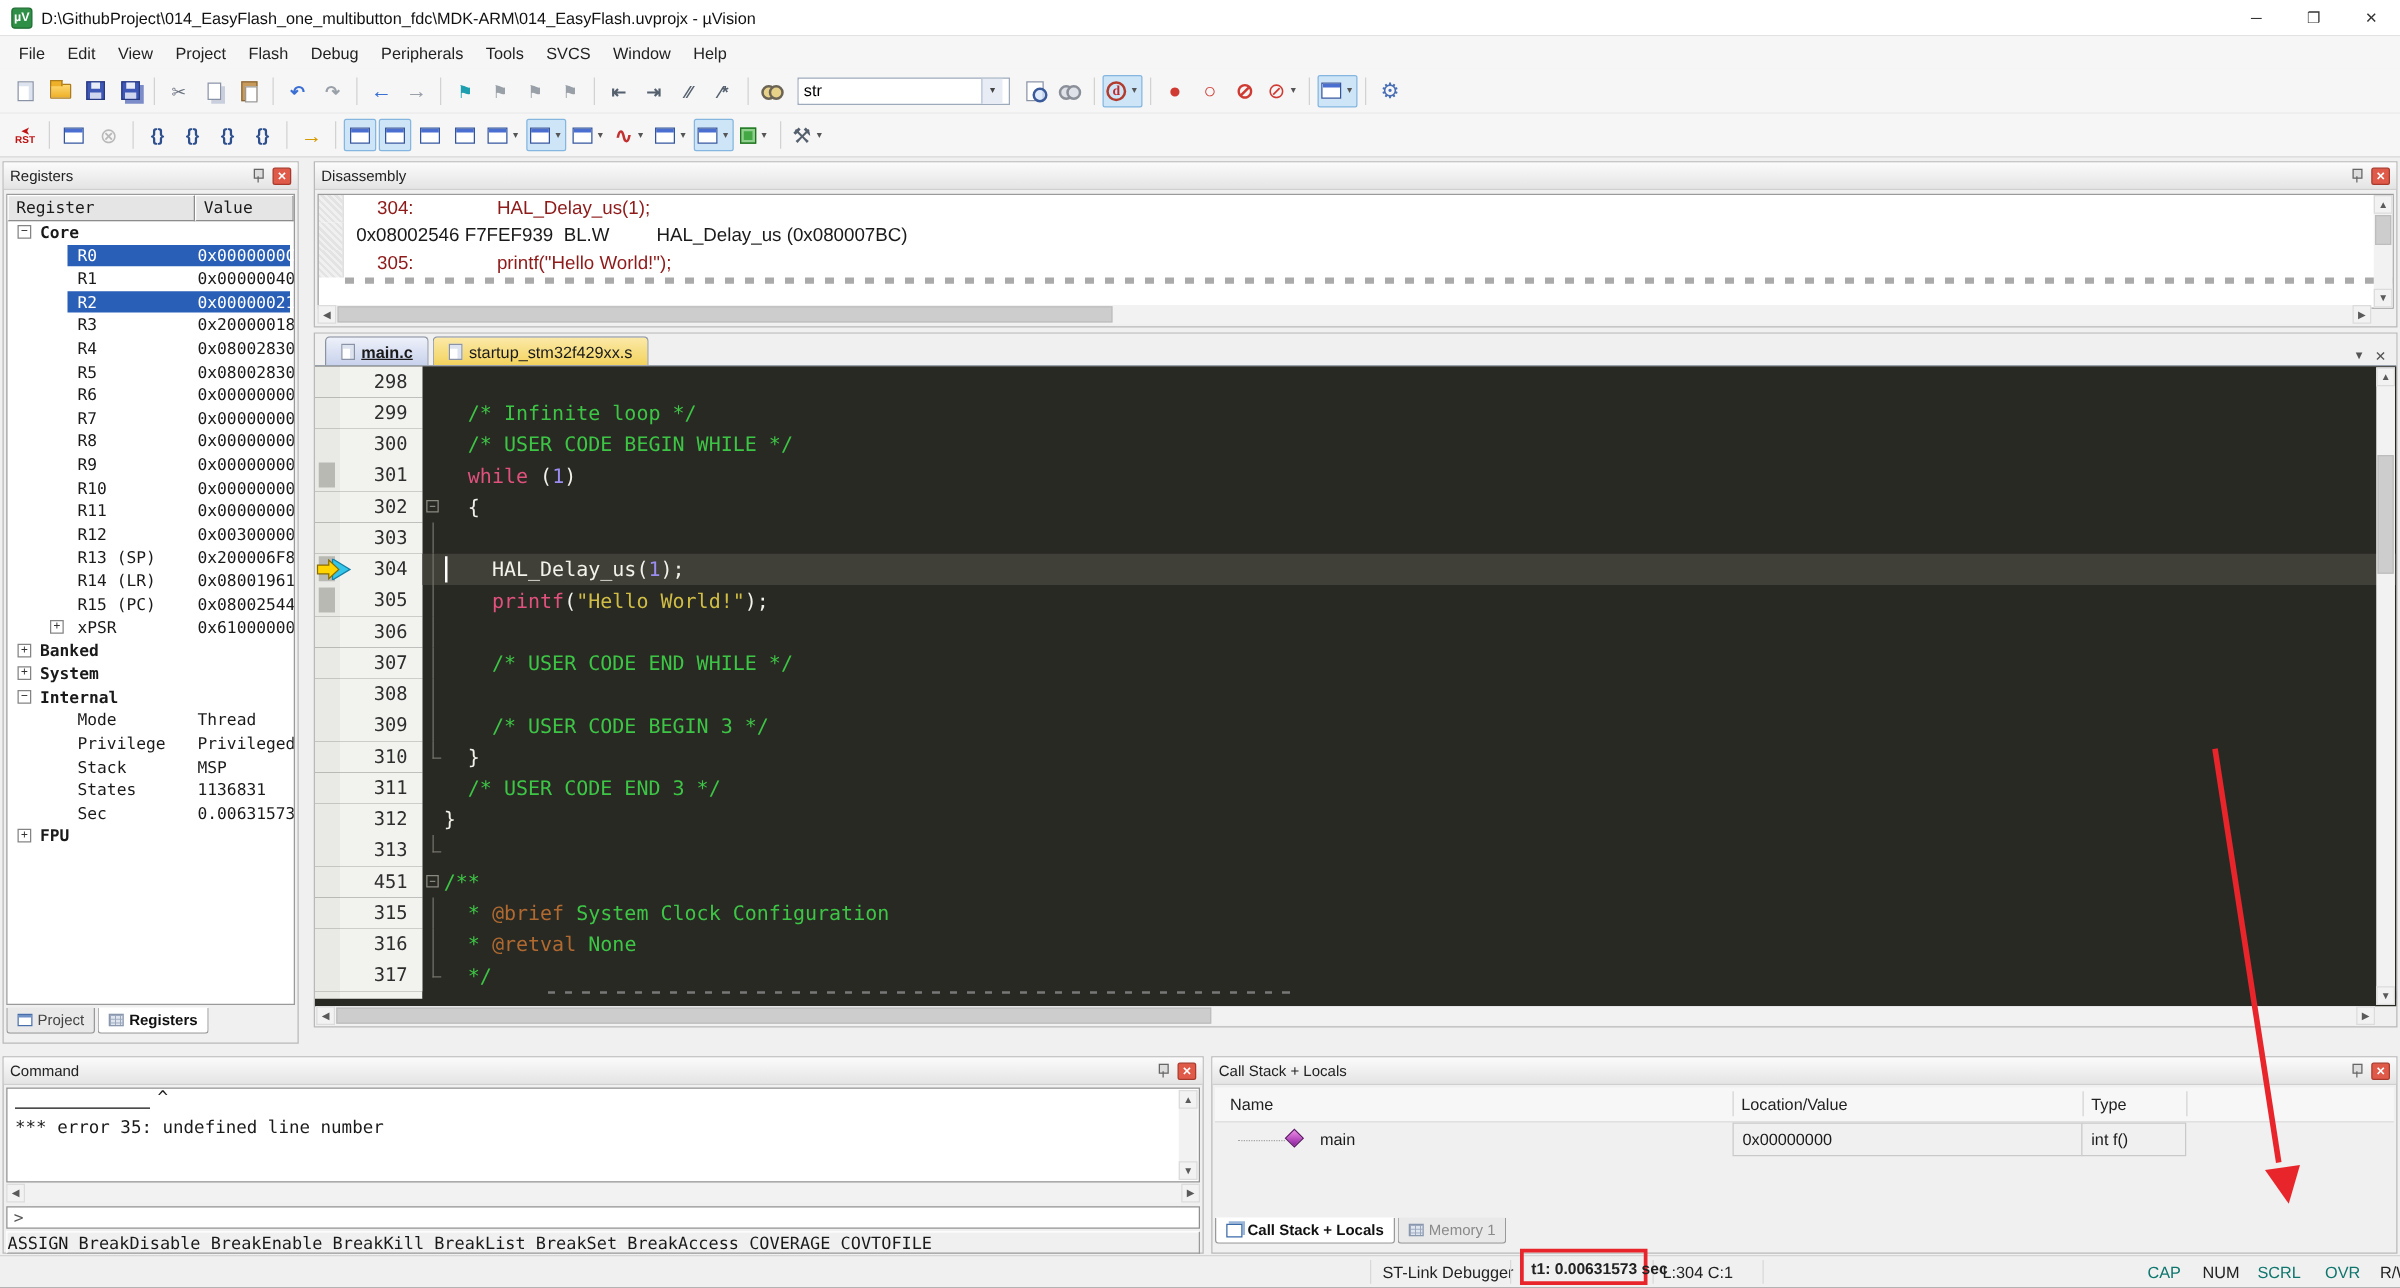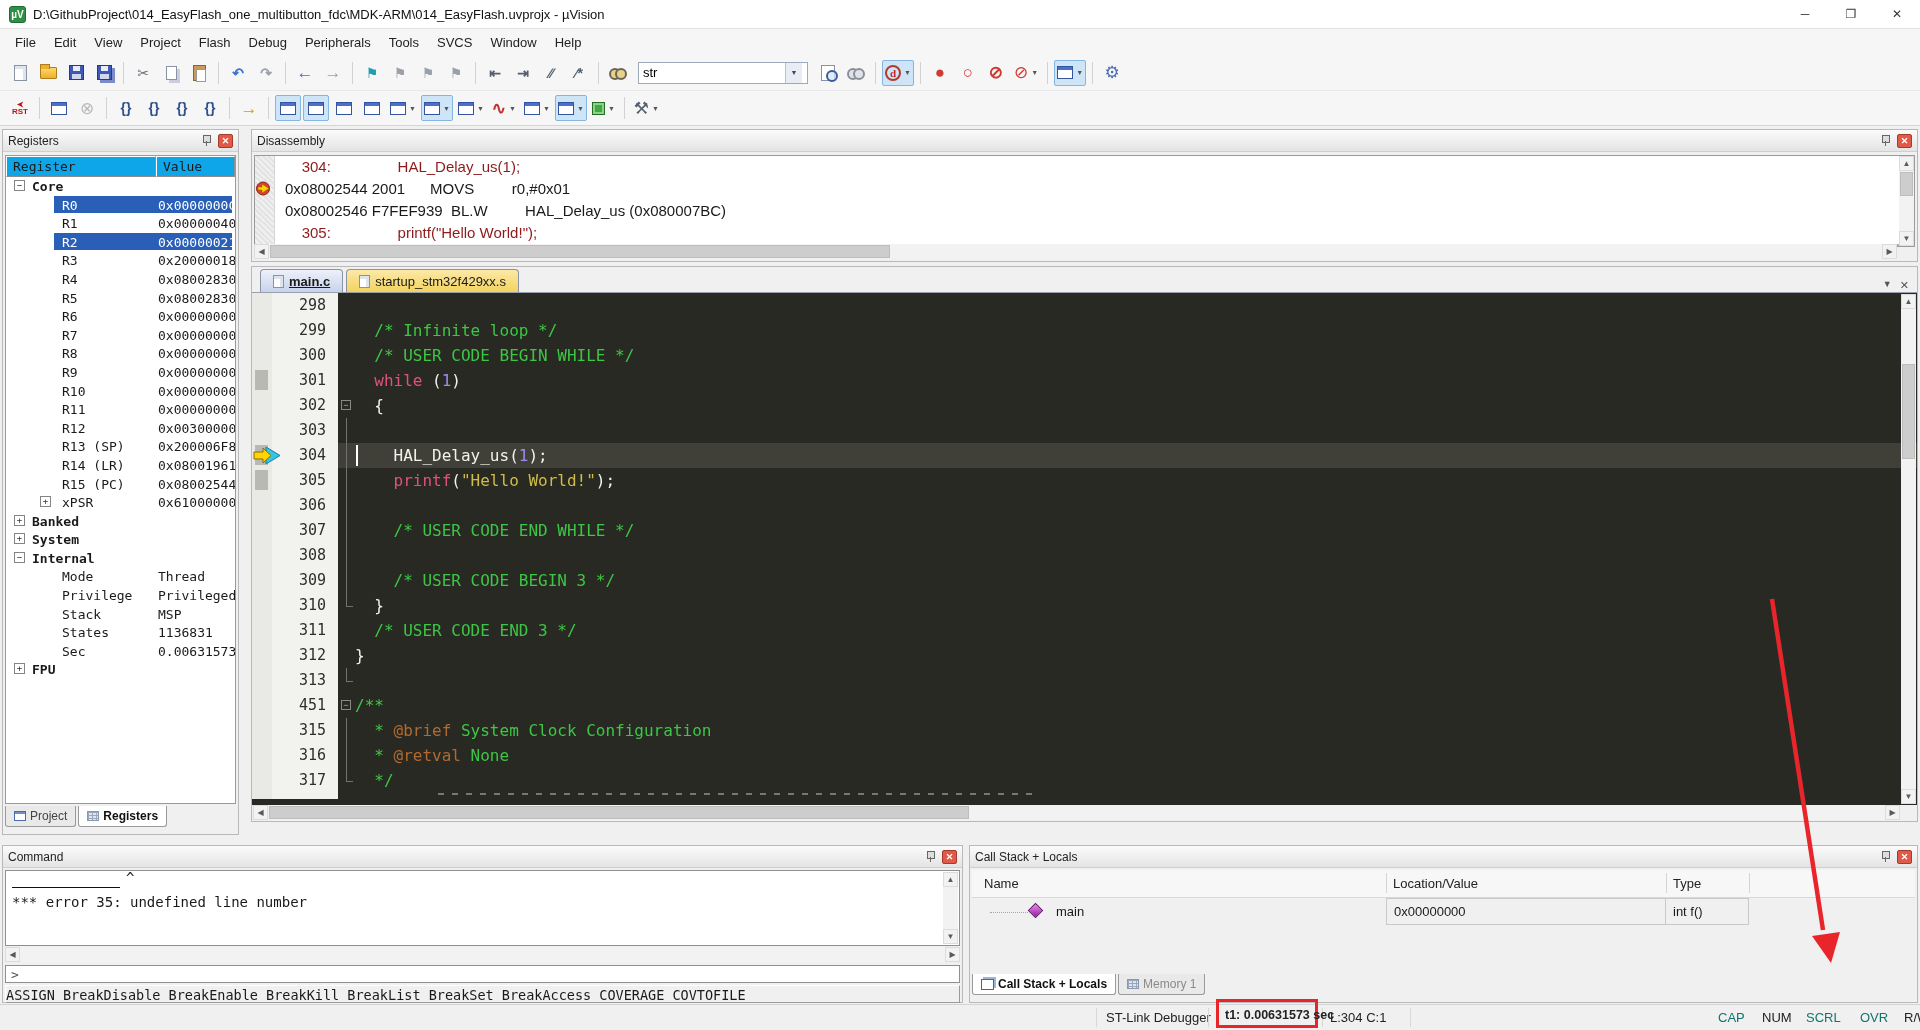--- a/index.html
+++ b/index.html
@@ -63,21 +63,21 @@
 .closebox{width:15px;height:14px;background:#e05a4a;border:1px solid #a83a2c;color:#fff;font:bold 9px/12px "Liberation Sans",sans-serif;text-align:center;border-radius:2px}
 
 
 .sb{background:#f2f2f2;position:absolute}
 .sb .arr{position:absolute;width:15px;height:15px;background:#f2f2f2;border:1px solid #dcdcdc;color:#5a5a5a;font-size:8px;line-height:14px;text-align:center}
 .sb .thumb{position:absolute;background:#cdcdcd;border:1px solid #bdbdbd}
 
 
 #regpanel{left:2px;top:129px;width:237px;height:706px}
 #regbody{position:absolute;left:2px;top:25px;right:2px;bottom:30px;background:#fff;border:1px solid #9a9a9a;overflow:hidden}
-.th{position:absolute;top:0;height:21px;background:#0ea5e9;border:1px solid;border-color:#fff #8c8c8c #8c8c8c #fff;font-family:"DejaVu Sans Mono",monospace;font-size:13px;padding:2px 0 0 6px}
+.th{position:absolute;top:0;height:21px;background:#e5e5e5;border:1px solid;border-color:#fff #8c8c8c #8c8c8c #fff;font-family:"DejaVu Sans Mono",monospace;font-size:13px;padding:2px 0 0 6px}
 #regrows{position:absolute;left:0;top:21px;right:0;bottom:0}
 .rrow{position:relative;height:18.6px;font-family:"DejaVu Sans Mono",monospace;font-size:13px}
 .rrow .exp{position:absolute;top:3px;width:11px;height:11px;border:1px solid #848484;background:#fff;font-size:9px;line-height:9px;text-align:center;color:#333}
 .rrow .rname{position:absolute;top:2px;white-space:pre}
 .rrow .rname.b{font-weight:bold}
 .rrow .rval{position:absolute;left:152px;top:2px;white-space:pre}
 .rrow.sel::before{content:"";position:absolute;left:48px;right:3px;top:0;bottom:1px;background:#2a5fb8}
 .rrow.sel .rname,.rrow.sel .rval{color:#fff;z-index:1}
 #regtabs{position:absolute;left:2px;bottom:2px;height:26px;display:flex;align-items:flex-start}
 .btab{display:flex;align-items:center;gap:4px;padding:3px 8px;border:1px solid #9a9a9a;border-top:none;background:#e9e9e9;font-size:12px;color:#444;border-radius:0 0 3px 3px;margin-right:2px}
@@ -505,24 +505,20 @@
 
   <div id="disasm" class="panel">
     <div class="panel-hd">
       <span>Disassembly</span>
       <span class="sp"></span>
       <span class="pinicon"></span>
       <span class="closebox">✕</span>
     </div>
     <div id="disbody">
         <div class="drow src"><span class="dgut"></span><span class="dtext">    304:                HAL_Delay_us(1);</span></div>
-        <div class="drow asm"><span class="dgut"><span class="pcdis"><svg width="18" height="15" viewBox="0 0 18 15">
-                <circle cx="7" cy="7.5" r="6.5" fill="#e03c31" stroke="#8c1a1a"></circle>
-                <polygon points="6,3 13,7.5 6,12 6,9 2,9 2,6 6,6" fill="#ffd400" stroke="#8a6d00" stroke-width="0.6"></polygon>
-              </svg></span></span><span class="dtext">0x08002544 2001      MOVS         r0,#0x01</span></div>
         <div class="drow asm"><span class="dgut"></span><span class="dtext">0x08002546 F7FEF939  BL.W         HAL_Delay_us (0x080007BC)</span></div>
         <div class="drow src"><span class="dgut"></span><span class="dtext">    305:                printf("Hello World!");</span></div>
         <div class="dsliver"></div>
       </div>
 
     <div class="sb" style="right:3px;top:26px;width:15px;height:90px">
       <span class="arr" style="top:0;left:0">▲</span>
       <span class="thumb" style="top:16px;left:1px;width:13px;height:24px"></span>
       <span class="arr" style="bottom:0;left:0">▼</span>
     </div>

